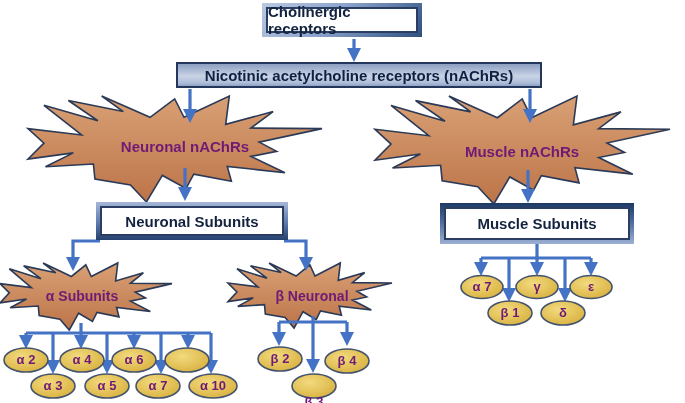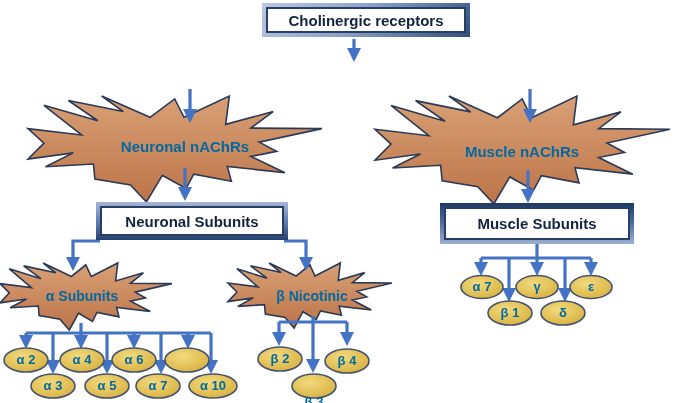--- a/index.html
+++ b/index.html
@@ -1,30 +1,30 @@
 <!DOCTYPE html>
 <html><head>
 <meta charset="utf-8">
 <style>
   html,body{margin:0;padding:0;background:#fff;}
   #stage{
     position:relative;width:685px;height:403px;background:#ffffff;
     font-family:"Liberation Sans", sans-serif;overflow:hidden;
   }
   #wires{position:absolute;left:0;top:0;width:685px;height:403px;}
-  .lbl{color:#0369a1;font-weight:bold;text-align:center;line-height:1.05;}
+  .lbl{color:#701a75;font-weight:bold;text-align:center;line-height:1.05;}
 
   
   .frame{position:absolute;box-sizing:border-box;padding:4px;}
   .frame .inner{
     box-sizing:border-box;width:100%;height:100%;background:#ffffff;
     border:2px solid #2A3E63;display:flex;align-items:center;justify-content:center;
     font-weight:bold;color:#13223E;
   }
-  #box-cholinergic{left:262px;top:3px;width:208px;height:34px;
+  #box-cholinergic{left:262px;top:3px;width:160px;height:34px;
     background:linear-gradient(135deg,#BBC8E1 0%,#8BA3CC 45%,#2F4F7D 100%);}
   #box-cholinergic .inner{font-size:15px;}
   #box-neuronal-sub{left:96px;top:202px;width:192px;height:38px;
     background:linear-gradient(180deg,#A5B7D7 0%,#5C7AAD 55%,#24416F 100%);}
   #box-neuronal-sub .inner{font-size:15px;}
   #box-muscle-sub{left:440px;top:203px;width:194px;height:41px;
     background:linear-gradient(180deg,#1D3965 0%,#52709F 50%,#9CB0D2 100%);}
   #box-muscle-sub .inner{font-size:15px;}
 
   #box-nachrs{
@@ -118,33 +118,36 @@
     <ellipse class="gold" cx="537" cy="287" rx="21" ry="11.5"></ellipse>
     <ellipse class="gold" cx="591" cy="287" rx="21" ry="11.5"></ellipse>
     <ellipse class="gold" cx="510" cy="313" rx="22" ry="12"></ellipse>
     <ellipse class="gold" cx="563" cy="313" rx="22" ry="12"></ellipse>
   </svg>
 
   <div class="frame" id="box-cholinergic">
     <div class="inner">Cholinergic receptors</div>
   </div>
 
+  <div id="box-nachrs">
+    <span>Nicotinic acetylcholine receptors (nAChRs)</span>
+  </div>
 
   <div class="frame" id="box-neuronal-sub">
     <div class="inner">Neuronal Subunits</div>
   </div>
 
   <div class="frame" id="box-muscle-sub">
     <div class="inner">Muscle Subunits</div>
   </div>
 
   <div class="shape-lbl lbl burst-lbl" style="left:185px;top:147px;">Neuronal nAChRs</div>
   <div class="shape-lbl lbl burst-lbl" style="left:522px;top:152px;">Muscle nAChRs</div>
   <div class="shape-lbl lbl burst-lbl-sm" style="left:82px;top:296px;">α Subunits</div>
-  <div class="shape-lbl lbl burst-lbl-sm" style="left:312px;top:296px;">β Nicotinic</div>
+  <div class="shape-lbl lbl burst-lbl-sm" style="left:312px;top:296px;">β Neuronal</div>
 
   <div class="shape-lbl lbl node-lbl" style="left:26px;top:360px;">α 2</div>
   <div class="shape-lbl lbl node-lbl" style="left:82px;top:360px;">α 4</div>
   <div class="shape-lbl lbl node-lbl" style="left:134px;top:360px;">α 6</div>
   <div class="shape-lbl lbl node-lbl" style="left:187px;top:360px;margin-top:48px;">α 9</div>
   <div class="shape-lbl lbl node-lbl" style="left:53px;top:386px;">α 3</div>
   <div class="shape-lbl lbl node-lbl" style="left:107px;top:386px;">α 5</div>
   <div class="shape-lbl lbl node-lbl" style="left:158px;top:386px;">α 7</div>
   <div class="shape-lbl lbl node-lbl" style="left:213px;top:386px;">α 10</div>
   <div class="shape-lbl lbl node-lbl" style="left:280px;top:359px;">β 2</div>

